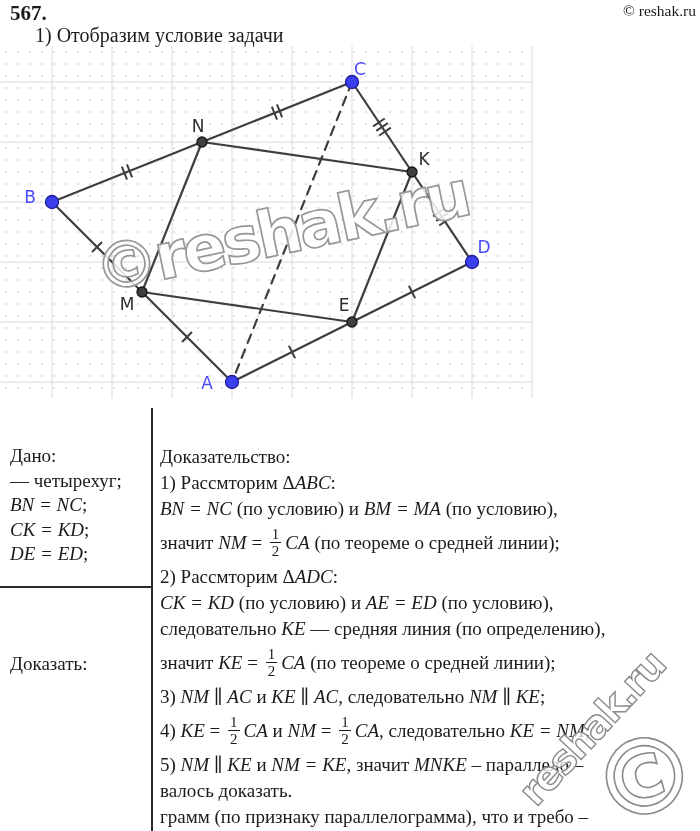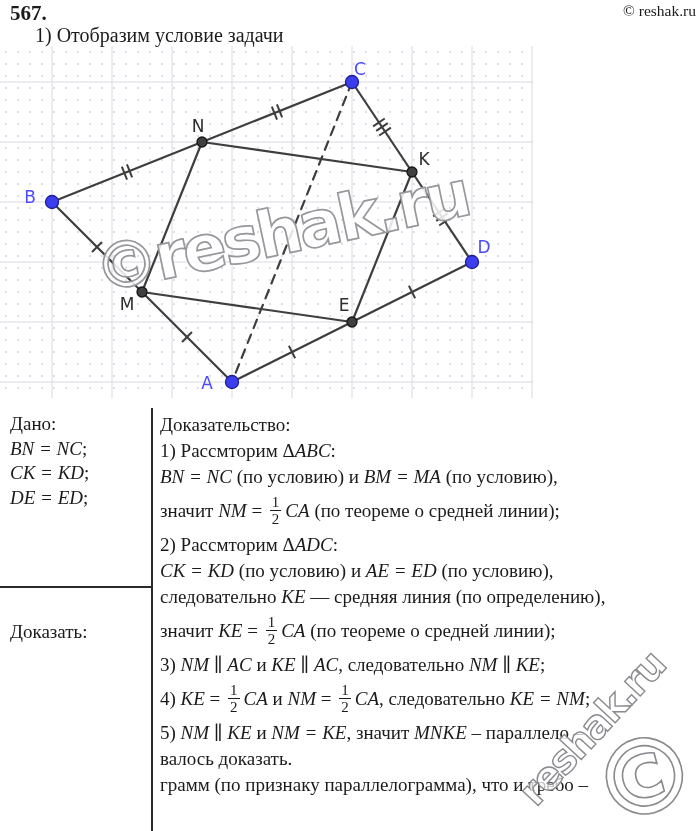--- a/index.html
+++ b/index.html
@@ -27,21 +27,21 @@
   .ptlabel.blue{fill:#4c4cff;}
   .ptlabel.dark{fill:#2e2e2e;}
   .fig-wm{font-family:"DejaVu Sans","Liberation Sans",sans-serif;font-weight:bold;font-size:64px;
           fill:#ffffff;fill-opacity:0.85;stroke:#97979c;stroke-width:1.7;letter-spacing:-3px;}
 
   
   #vline{position:absolute;left:151px;top:408px;width:1.8px;height:423px;background:#2a2a2a;}
   #hline-left{position:absolute;left:0;top:586px;width:151px;height:1.8px;background:#2a2a2a;}
 
   
-  .col{position:absolute;font-size:19px;}
+  .col{position:absolute;font-size:19px;margin-top:32px;}
   #given{left:10px;top:412px;width:138px;}
   #prove{left:10px;top:620px;width:138px;}
   #proof{left:160px;top:412px;width:540px;}
   .lline{height:24.6px;line-height:24.6px;white-space:nowrap;}
   .pline{height:26px;line-height:26px;white-space:nowrap;}
   .pline.tall{height:42px;line-height:42px;}
   .m{font-style:italic;}
   .t{font-style:normal;}
   .frac{display:inline-flex;flex-direction:column;text-align:center;vertical-align:middle;
         font-size:15px;line-height:16px;font-style:normal;margin:0 4px 0 3px;position:relative;top:-2px;}
@@ -134,20 +134,21 @@
         </g>
     </svg>
   </div>
 
   <div id="vline"></div>
   <div id="hline-left"></div>
 
   <div id="given" class="col">
     <div class="lline">Дано:</div>
     <div id="given-lines">
+        <div class="lline"><span class="t">— четырехуг;</span></div>
         <div class="lline"><span class="m">BN = NC</span><span class="t">;</span></div>
         <div class="lline"><span class="m">CK = KD</span><span class="t">;</span></div>
         <div class="lline"><span class="m">DE = ED</span><span class="t">;</span></div>
       </div>
   </div>
 
   <div id="prove" class="col">
     <div class="lline">Доказать:</div>
   </div>
 

